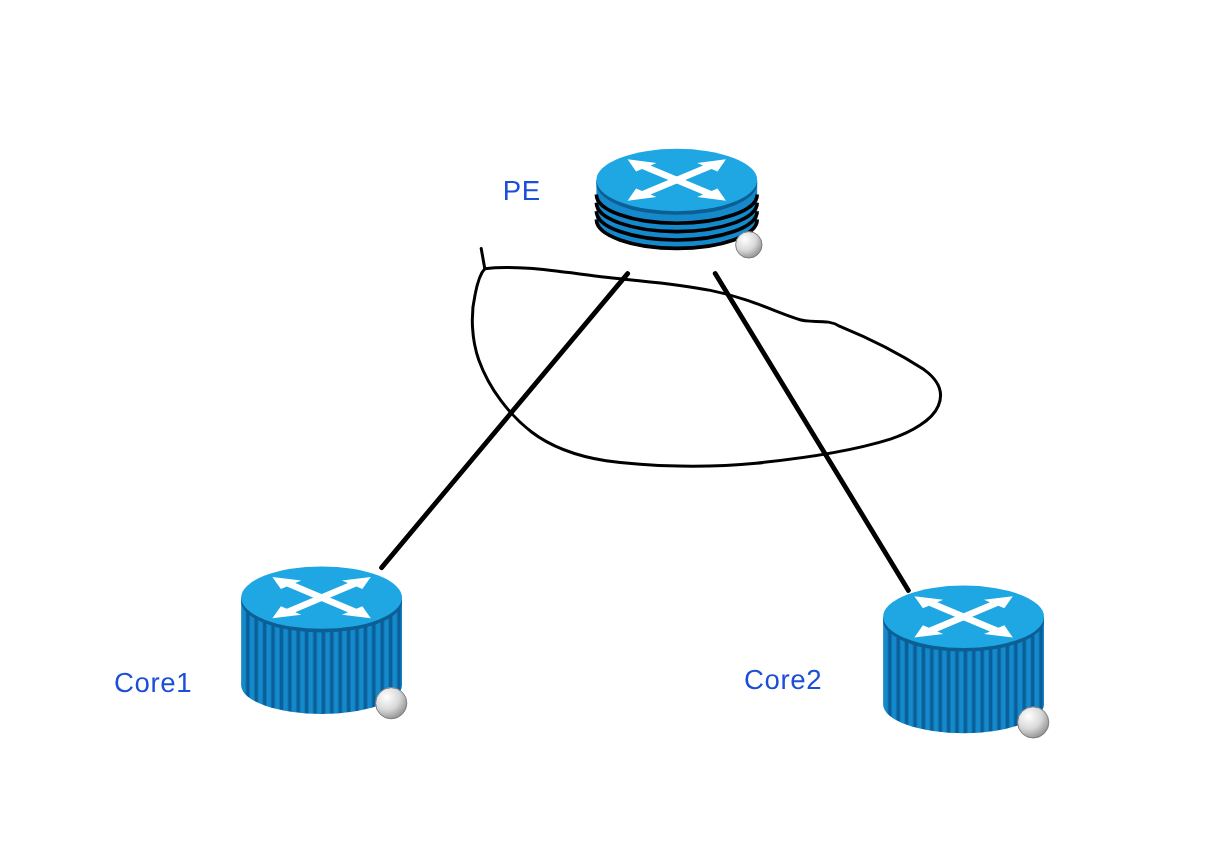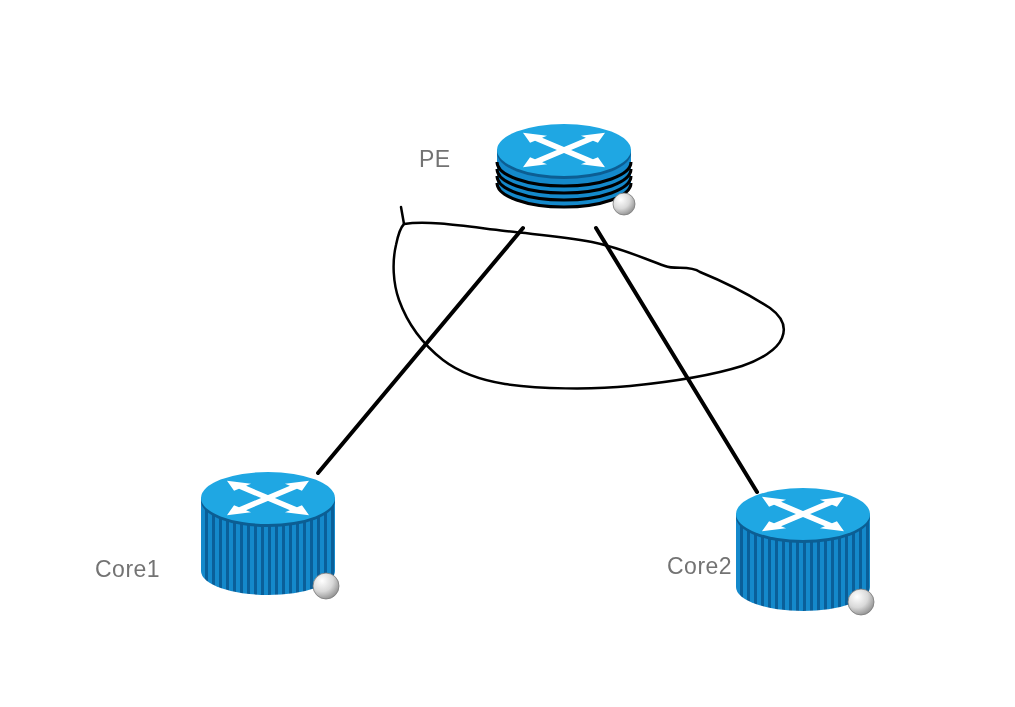--- a/index.html
+++ b/index.html
@@ -23,21 +23,21 @@
     top: 0;
   }
   .node {
     position: absolute;
     z-index: 2;
   }
   .node-label {
     position: absolute;
     z-index: 3;
     font-size: 23px;
-    color: #737373;
+    color: #1d4ed8;
     letter-spacing: 0.5px;
     white-space: nowrap;
     text-align: right;
   }
   svg { display: block; }
   .defs-holder {
     position: absolute;
     width: 0;
     height: 0;
     overflow: hidden;
@@ -114,15 +114,15 @@
 
   <div class="node" style="left:731px; top:484px;">
     <svg width="150" height="135" viewBox="0 0 150 135" overflow="visible">
       <path d="M 5 30 L 5 103 A 67 24 0 0 0 139 103 L 139 30 Z" fill="url(#stripesA)"></path>
       <ellipse cx="72" cy="33" rx="67" ry="26" fill="#0c5e93"></ellipse>
       <ellipse cx="72" cy="30" rx="67" ry="26" fill="#1fa7e3"></ellipse>
       <use href="#router-arrows" transform="translate(72,30) scale(1,0.42) rotate(45)" fill="#ffffff"></use>
       <circle cx="130" cy="118" r="13" fill="url(#ball-grad)" stroke="#7a7a7a" stroke-width="0.8"></circle>
     </svg>
   </div>
-  <div class="node-label" style="left:667px; top:553px;">Core2</div>
+  <div class="node-label" style="left:620px; top:553px;">Core2</div>
 
 </div>
 
 </body></html>

